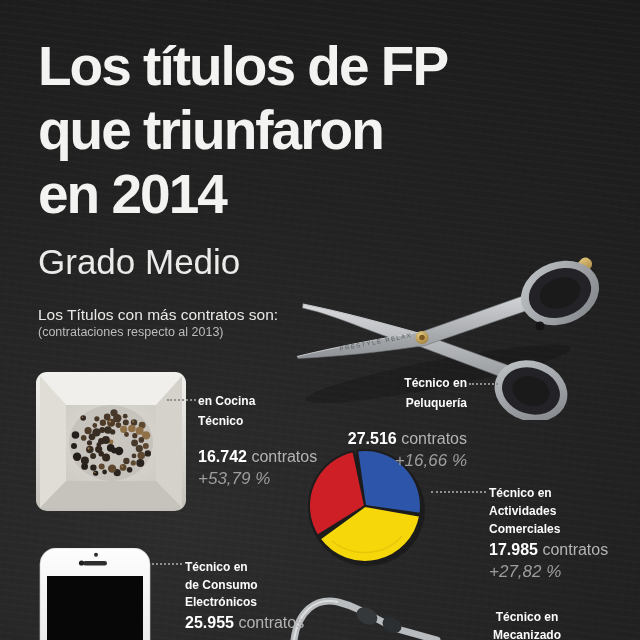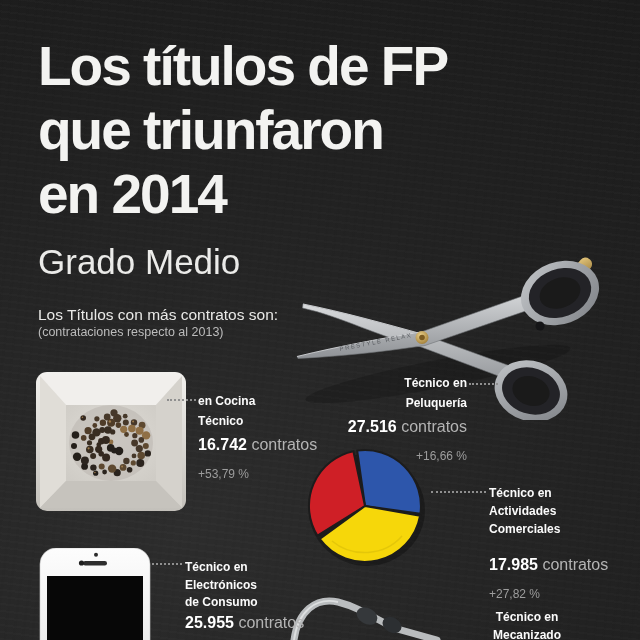--- a/index.html
+++ b/index.html
@@ -19,24 +19,24 @@
   .title{
     left:38px;top:34px;font-size:55px;line-height:64px;font-weight:bold;
     letter-spacing:-2px;color:#f3f3f1;white-space:nowrap;
   }
   .subtitle{left:38px;top:242px;font-size:35px;font-weight:400;color:#ebebe9;}
   .intro{left:38px;top:306px;font-size:15.5px;font-weight:normal;color:#e9e9e7;}
   .intro-note{left:38px;top:325px;font-size:12.5px;color:#bcbcbc;}
   .block .name{font-size:12px;font-weight:bold;color:#fbfbfb;line-height:20px;}
   .block.tight .name{line-height:18px;}
   .block.xtight .name{line-height:17.5px;}
-  .stats{font-size:16px;margin-top:5px;white-space:nowrap;}
+  .stats{font-size:16px;margin-top:17px;white-space:nowrap;}
   .stats .num{font-weight:bold;color:#ffffff;}
   .stats .lbl{color:#b4b4b4;}
-  .delta{font-size:12px;color:#9d9d9d;margin-top:13px;}
+  .delta{font-style:italic;font-size:17px;color:#9d9d9d;margin-top:3px;}
   .leader{height:0;border-top:2px dotted #8f8f8f;}
   .b-cocina{left:198px;top:391px;}
   .b-pelu{right:173px;top:373px;text-align:right;}
   .b-comer{left:489px;top:484px;}
   .b-equipos{left:185px;top:559px;}
   .b-meca{left:452px;top:608px;width:150px;text-align:center;}
   #leader-cocina{left:167px;top:399px;width:29px;}
   #leader-pelu{left:469px;top:383px;width:29px;}
   #leader-comer{left:431px;top:491px;width:55px;}
   #leader-equipos{left:152px;top:563px;width:30px;}
@@ -249,31 +249,31 @@
       <span class="num">27.516</span>
       <span class="lbl">contratos</span>
     </div>
     <div class="delta">+16,66 %</div>
   </div>
 
   <div class="abs block tight b-comer">
     <div class="name">Técnico en</div>
     <div class="name">Actividades</div>
     <div class="name">Comerciales</div>
-    <div class="stats" style="margin-top:18px;">
+    <div class="stats" style="margin-top:3px;">
       <span class="num">17.985</span>
       <span class="lbl">contratos</span>
     </div>
     <div class="delta">+27,82 %</div>
   </div>
 
   <div class="abs block xtight b-equipos">
     <div class="name">Técnico en</div>
+    <div class="name">de Consumo</div>
     <div class="name">Electrónicos</div>
-    <div class="name">de Consumo</div>
     <div class="stats" style="margin-top:2px;">
       <span class="num">25.955</span>
       <span class="lbl">contratos</span>
     </div>
   </div>
 
   <div class="abs block tight b-meca">
     <div class="name">Técnico en</div>
     <div class="name">Mecanizado</div>
   </div>

